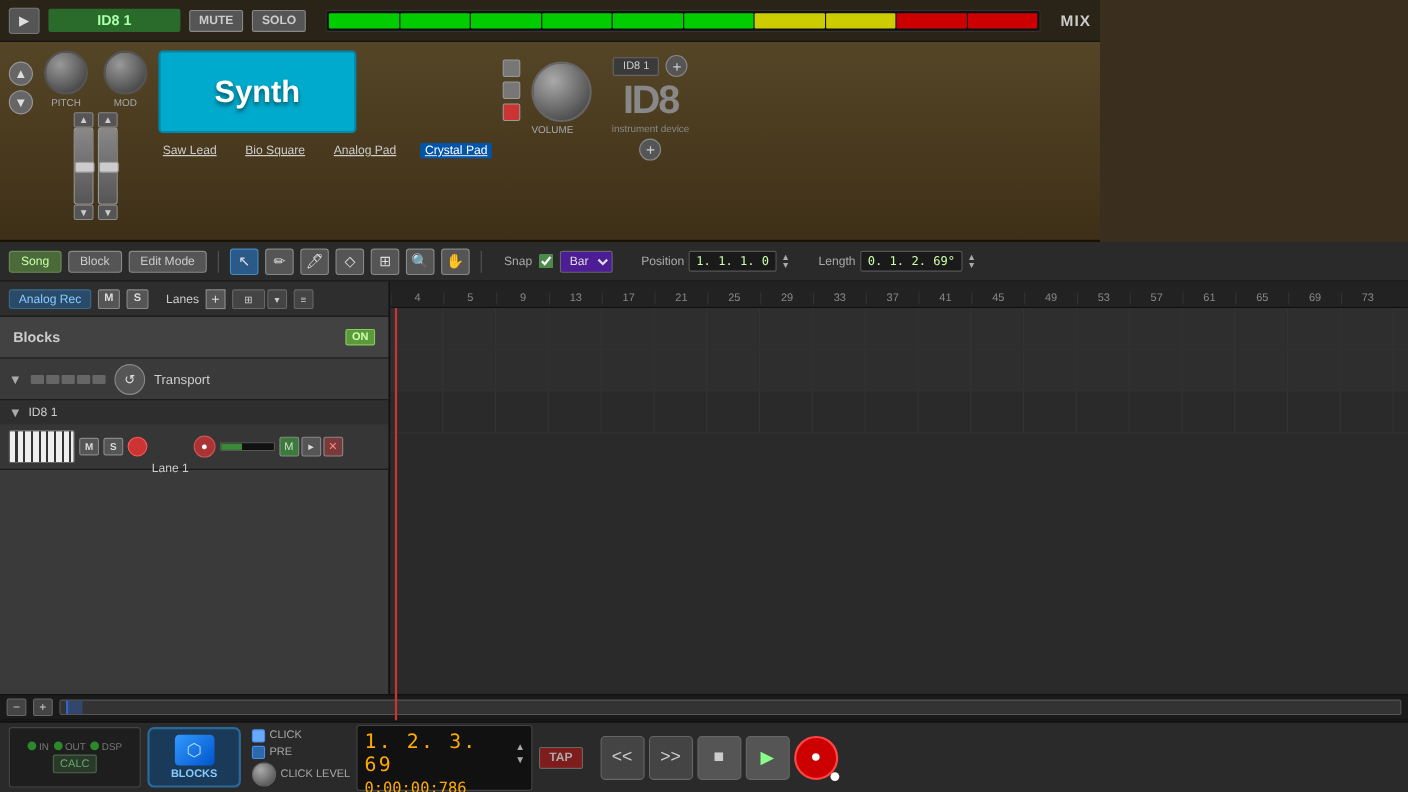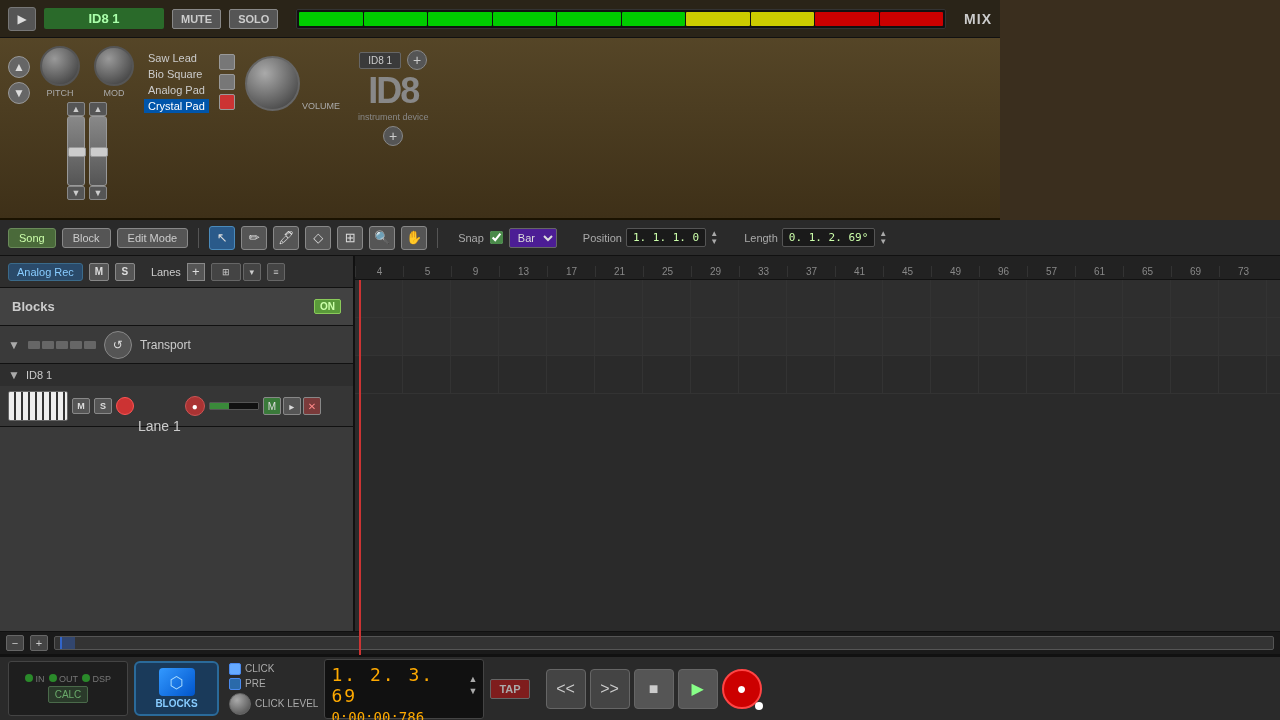--- a/index.html
+++ b/index.html
@@ -154,23 +154,24 @@
       justify-content: center;
     }
     .synth-name {
       color: #fff;
       font-size: 28px;
       font-weight: bold;
       text-shadow: 0 2px 4px rgba(0,0,0,0.5);
     }
     .preset-list {
       display: flex;
-      flex-direction: column;
-      gap: 2px;
+      flex-direction: row;
+      gap: 18px;
       margin-top: 5px;
+      text-decoration: underline;
     }
     .preset-item {
       color: #ccc;
       font-size: 11px;
       padding: 1px 4px;
       cursor: pointer;
     }
     .preset-item.active {
       background: #0055aa;
       color: #fff;
@@ -197,21 +198,22 @@
       border: 1px solid #3a6aaa;
       color: #66aaff;
       padding: 4px 20px;
       border-radius: 3px;
       font-size: 12px;
       min-width: 100px;
       text-align: center;
     }
     .volume-knob-area {
       display: flex;
-      align-items: flex-end;
+      flex-direction: column;
+      align-items: flex-start;
       gap: 2px;
     }
     .big-knob {
       width: 55px; height: 55px;
       background: radial-gradient(circle at 35% 30%, #aaa, #333);
       border-radius: 50%;
       border: 2px solid #666;
     }
     .id8-logo-area {
       display: flex;
@@ -463,21 +465,21 @@
     }
     .piano-keys {
       width: 60px; height: 30px;
       background: repeating-linear-gradient(90deg, #eee 0px, #eee 5px, #333 5px, #333 7px);
       border: 1px solid #666;
       border-radius: 2px;
     }
     .lane-m-btn { width: 18px; height: 16px; background: #555; border: 1px solid #888; border-radius: 2px; font-size: 9px; font-weight: bold; display: flex; align-items: center; justify-content: center; cursor: pointer; color: #ddd; }
     .lane-s-btn { width: 18px; height: 16px; background: #555; border: 1px solid #888; border-radius: 2px; font-size: 9px; font-weight: bold; display: flex; align-items: center; justify-content: center; cursor: pointer; color: #ddd; }
     .lane-rec { width: 18px; height: 18px; background: #cc3333; border-radius: 50%; border: 1px solid #ff5555; }
-    .lane-name { color: #ccc; font-size: 14px; margin-top: 40px; }
+    .lane-name { color: #ccc; font-size: 11px; margin-top: 40px; }
     .lane-in-btn {
       background: #aa3333;
       border: 1px solid #cc5555;
       border-radius: 50%;
       width: 20px; height: 20px;
       display: flex; align-items: center; justify-content: center;
       color: #fff; font-size: 10px; cursor: pointer;
     }
     .lane-meter { width: 50px; height: 8px; background: #111; border: 1px solid #555; border-radius: 1px; position: relative; overflow: hidden; }
     .lane-meter-fill { height: 100%; background: #3a8a3a; width: 40%; }
@@ -822,20 +824,23 @@
           <div class="fader-arrow-btn">▲</div>
           <div class="fader-vertical">
               <div class="fader-handle"></div>
             </div>
           <div class="fader-arrow-btn">▼</div>
         </div>
       </div>
     </div>
 
     <div style="display:flex;flex-direction:column;gap:4px;">
+      <div class="synth-display">
+        <span class="synth-name">Synth</span>
+      </div>
       <div class="preset-list">
         <div class="preset-item">Saw Lead</div>
         <div class="preset-item">Bio Square</div>
         <div class="preset-item">Analog Pad</div>
         <div class="preset-item active">Crystal Pad</div>
       </div>
     </div>
 
     <div class="buttons-col" style="margin-top:8px;">
       <div class="sq-btn"></div>
@@ -973,21 +978,21 @@
           <div class="ruler-mark">13</div>
           <div class="ruler-mark">17</div>
           <div class="ruler-mark">21</div>
           <div class="ruler-mark">25</div>
           <div class="ruler-mark">29</div>
           <div class="ruler-mark">33</div>
           <div class="ruler-mark">37</div>
           <div class="ruler-mark">41</div>
           <div class="ruler-mark">45</div>
           <div class="ruler-mark">49</div>
-          <div class="ruler-mark">96</div>
+          <div class="ruler-mark">53</div>
           <div class="ruler-mark">57</div>
           <div class="ruler-mark">61</div>
           <div class="ruler-mark">65</div>
           <div class="ruler-mark">69</div>
           <div class="ruler-mark">73</div>
         </div>
 
       <div class="grid-rows" id="grid-rows-el">
 
         <div class="grid-row" id="grid-transport-row">

